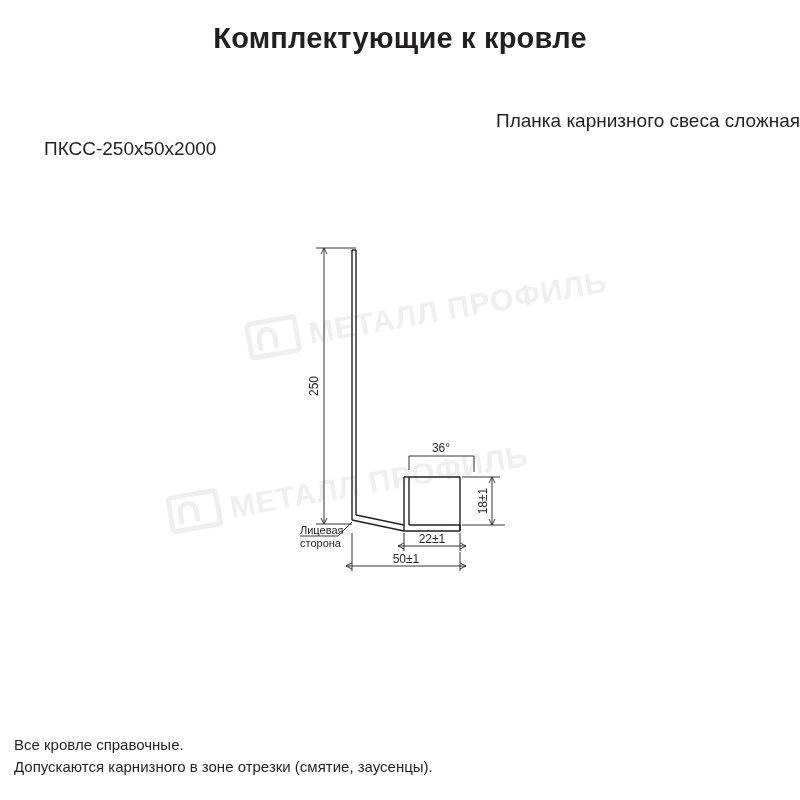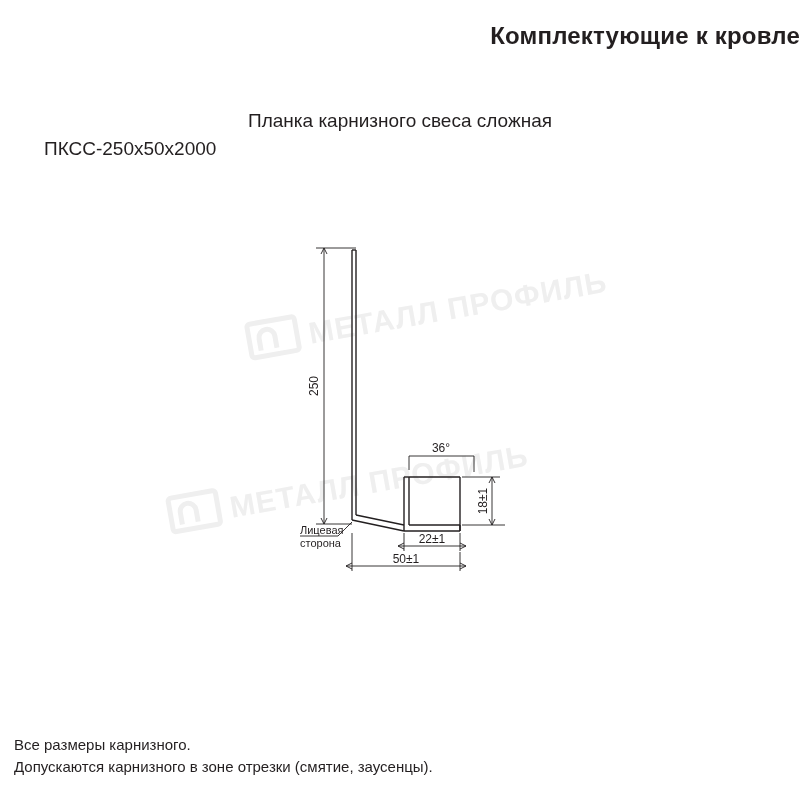--- a/index.html
+++ b/index.html
@@ -17,31 +17,31 @@
   }
   .page {
     position: absolute;
     inset: 0;
   }
   .title {
     position: absolute;
     top: 22px;
     left: 0;
     width: 800px;
-    text-align: right;
-    font-size: 24px;
+    text-align: center;
+    font-size: 29px;
     font-weight: bold;
     letter-spacing: 0.2px;
   }
   .subtitle1 {
     position: absolute;
     top: 110px;
     left: 0;
     width: 800px;
-    text-align: center;
+    text-align: right;
     font-size: 19px;
   }
   .subtitle2 {
     position: absolute;
     top: 138px;
     left: 0;
     width: 800px;
     text-align: left;
     font-size: 19px;
     padding-left: 44px;
@@ -194,17 +194,17 @@
         <path class="dim" d="M352 342 L338 356"></path>
         <path class="dim" d="M338 356 L300 356"></path>
         <text class="leadtext" x="300" y="354">Лицевая</text>
         <text class="leadtext" x="300" y="367">сторона</text>
       </g>
 
     </svg>
   </div>
 
   <div class="footer">
-    <div>Все размеры карнизного.</div>
+    <div>Все кровле справочные.</div>
     <div>Допускаются карнизного в зоне отрезки (смятие, заусенцы).</div>
   </div>
 
 </div>
 
 </body></html>

